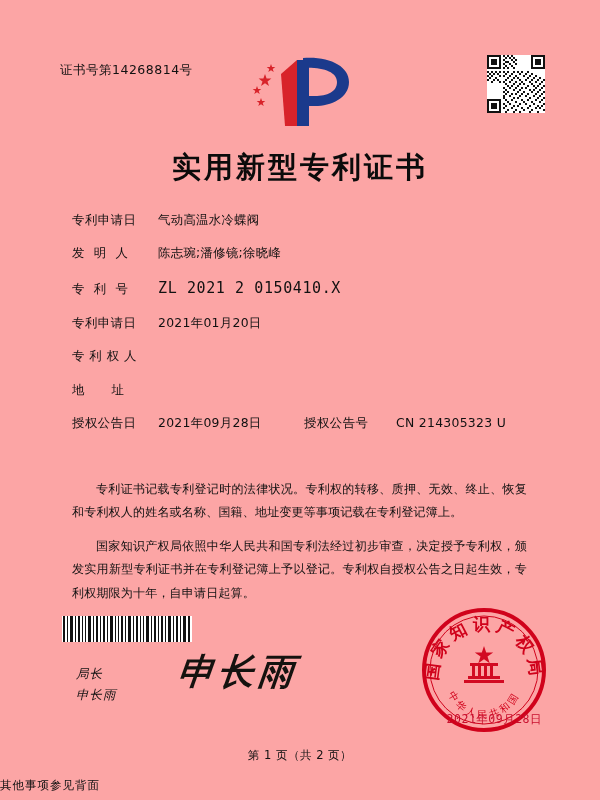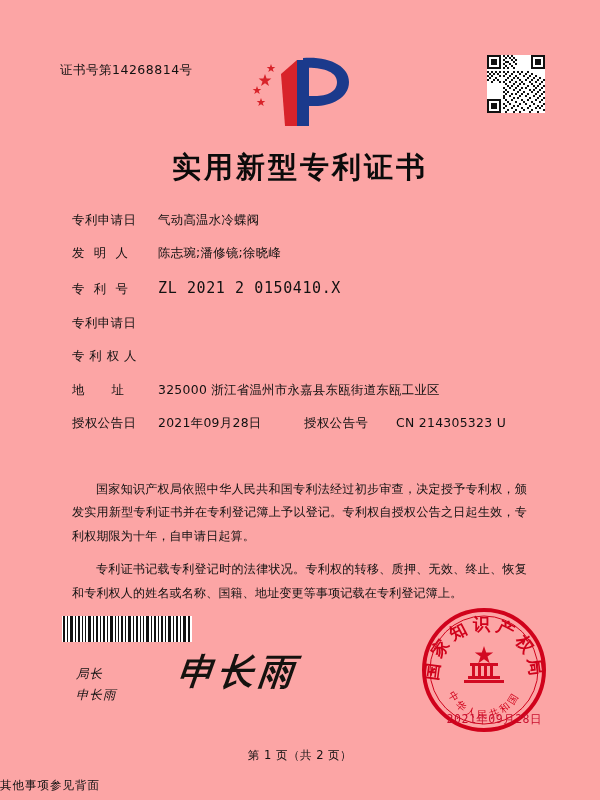--- a/index.html
+++ b/index.html
@@ -422,47 +422,47 @@
       <span class="field-value">陈志琬;潘修镜;徐晓峰</span>
     </div>
 
     <div class="field-row">
       <span class="field-label spread">专&nbsp;&nbsp;利&nbsp;&nbsp;号</span>
       <span class="field-value mono">ZL 2021 2 0150410.X</span>
     </div>
 
     <div class="field-row">
       <span class="field-label">专利申请日</span>
+      <span class="field-value">2021年01月20日</span>
     </div>
 
     <div class="field-row">
       <span class="field-label spread">专&nbsp;利&nbsp;权&nbsp;人</span>
     </div>
 
     <div class="field-row">
       <span class="field-label spread">地&nbsp;&nbsp;&nbsp;&nbsp;&nbsp;&nbsp;址</span>
-      <span class="field-value">325000 浙江省温州市永嘉县东瓯街道东瓯工业区</span>
     </div>
 
     <div class="field-row row-split">
       <span class="half-left">
         <span class="field-label">授权公告日</span>
         <span class="field-value">2021年09月28日</span>
       </span>
       <span class="half-right">
         <span class="field-label">授权公告号</span>
         <span class="field-value">CN 214305323 U</span>
       </span>
     </div>
 
   </div>
 
   <div class="paragraphs">
+    <p>专利证书记载专利登记时的法律状况。专利权的转移、质押、无效、终止、恢复和专利权人的姓名或名称、国籍、地址变更等事项记载在专利登记簿上。</p>
     <p>国家知识产权局依照中华人民共和国专利法经过初步审查，决定授予专利权，颁发实用新型专利证书并在专利登记簿上予以登记。专利权自授权公告之日起生效，专利权期限为十年，自申请日起算。</p>
-    <p>专利证书记载专利登记时的法律状况。专利权的转移、质押、无效、终止、恢复和专利权人的姓名或名称、国籍、地址变更等事项记载在专利登记簿上。</p>
   </div>
 
   <div class="barcode">
     <svg width="130" height="26" viewBox="0 0 130 26" shape-rendering="crispEdges">
       <rect width="130" height="26" fill="#ffffff"></rect>
       <g fill="#111111">
         <rect x="1" y="0" width="2" height="26"></rect>
           <rect x="5" y="0" width="1" height="26"></rect>
         <rect x="8" y="0" width="3" height="26"></rect>
           <rect x="13" y="0" width="1" height="26"></rect>

